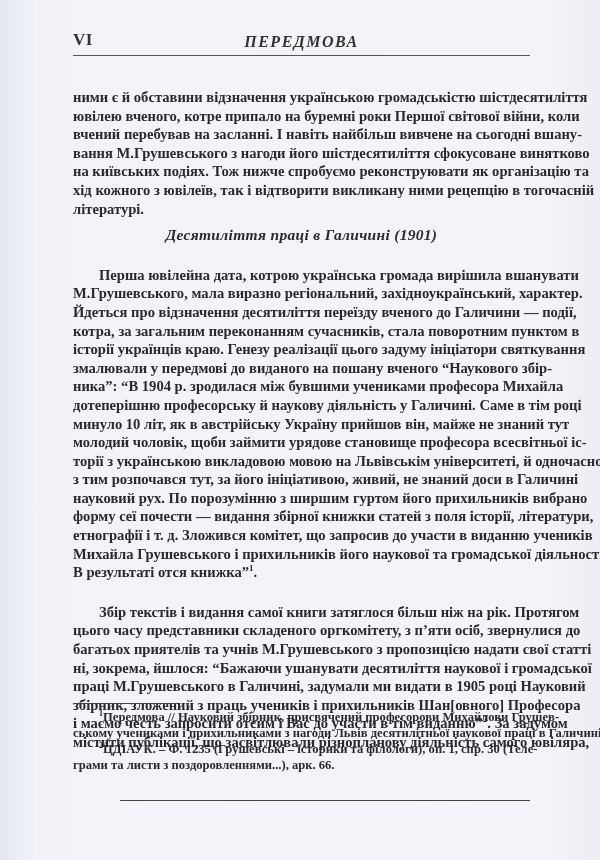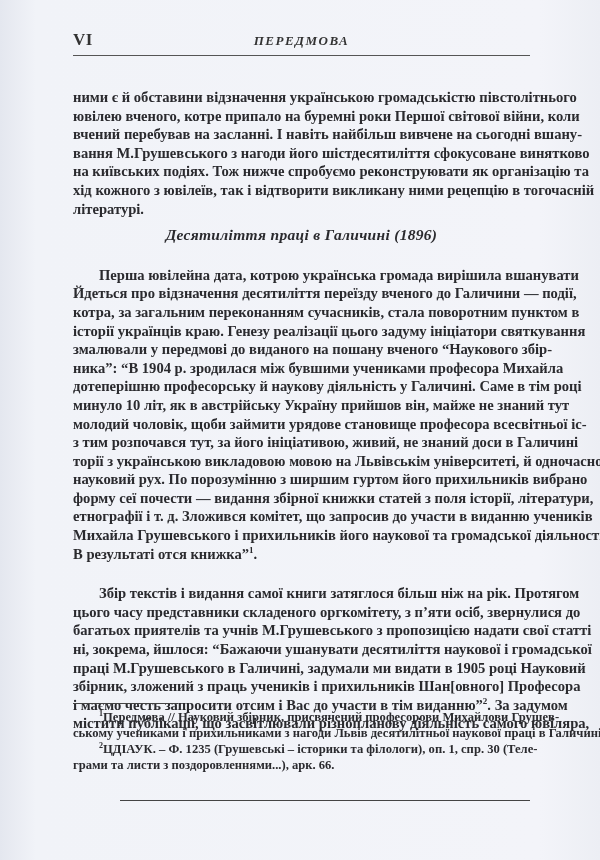--- a/index.html
+++ b/index.html
@@ -3,21 +3,21 @@
 <meta charset="utf-8">
 <style>
   html, body { margin:0; padding:0; }
   body { width:600px; height:860px; background:#eef0f6; position:relative; overflow:hidden;
          font-family:"Liberation Serif","DejaVu Serif",serif; color:#2a2a2e; }
   .page { position:absolute; left:0; top:0; width:600px; height:860px;
           background:linear-gradient(90deg,#e4e7ef 0%,#f1f3f8 6%,#f3f4f9 90%,#eceef4 100%);font-weight:bold; }
   .running-head { position:absolute; left:73px; top:30px; width:457px; height:26px; }
   .folio { position:absolute; left:0; top:0; font-size:17px; letter-spacing:0.5px; color:#333; }
   .head-title { position:absolute; left:0; right:0; top:3px; text-align:center; font-style:italic;
-                font-size:13px; letter-spacing:1.5px; color:#333; }
+                font-size:16px; letter-spacing:1.5px; color:#333; }
   .head-rule { position:absolute; left:73px; top:55px; width:457px; height:0; border-top:1.4px solid #555; }
   .body { position:absolute; left:73px; top:88px; width:457px; font-size:14.6px; line-height:18.6px;
           text-align:justify; }
   .body p { margin:0; }
   .body .line { display:block; text-align:justify; text-align-last:justify; white-space:nowrap; }
   .body .line.last { text-align-last:left; }
   .indent { padding-left:26px;margin-top:21px; }
   .section-title { text-align:center; font-style:italic; font-size:15.5px; margin:8px 0 6px 0; letter-spacing:0.3px; }
   sup { font-size:9px; line-height:0; vertical-align:6px; }
   .fn-rule { position:absolute; left:73px; top:703px; width:105px; border-top:1px solid #444; }
@@ -34,43 +34,44 @@
 <div class="page">
 
   <div class="running-head">
     <span class="folio">VI</span>
     <div class="head-title">ПЕРЕДМОВА</div>
   </div>
   <div class="head-rule"></div>
 
   <div class="body">
     <p>
-      <span class="line">ними є й обставини відзначення українською громадськістю півстолітнього</span>
+      <span class="line">ними є й обставини відзначення українською громадськістю шістдесятиліття</span>
       <span class="line">ювілею вченого, котре припало на буремні роки Першої світової війни, коли</span>
       <span class="line">вчений перебував на засланні. І навіть найбільш вивчене на сьогодні вшану-</span>
       <span class="line">вання М.Грушевського з нагоди його шістдесятиліття сфокусоване винятково</span>
       <span class="line">на київських подіях. Тож нижче спробуємо реконструювати як організацію та</span>
       <span class="line">хід кожного з ювілеїв, так і відтворити викликану ними рецепцію в тогочасній</span>
       <span class="line last">літературі.</span>
     </p>
 
-    <div class="section-title">Десятиліття праці в Галичині (1896)</div>
+    <div class="section-title">Десятиліття праці в Галичині (1901)</div>
 
     <p>
       <span class="line indent">Перша ювілейна дата, котрою українська громада вирішила вшанувати</span>
+      <span class="line">М.Грушевського, мала виразно регіональний, західноукраїнський, характер.</span>
       <span class="line">Йдеться про відзначення десятиліття переїзду вченого до Галичини — події,</span>
       <span class="line">котра, за загальним переконанням сучасників, стала поворотним пунктом в</span>
       <span class="line">історії українців краю. Генезу реалізації цього задуму ініціатори святкування</span>
       <span class="line">змалювали у передмові до виданого на пошану вченого “Наукового збір-</span>
       <span class="line">ника”: “В 1904 р. зродилася між бувшими учениками професора Михайла</span>
       <span class="line">дотеперішню професорську й наукову діяльність у Галичині. Саме в тім році</span>
       <span class="line">минуло 10 літ, як в австрійську Україну прийшов він, майже не знаний тут</span>
       <span class="line">молодий чоловік, щоби займити урядове становище професора всесвітньої іс-</span>
+      <span class="line">торії з українською викладовою мовою на Львівськім університеті, й одночасно</span>
       <span class="line">з тим розпочався тут, за його ініціативою, живий, не знаний доси в Галичині</span>
-      <span class="line">торії з українською викладовою мовою на Львівськім університеті, й одночасно</span>
       <span class="line">науковий рух. По порозумінню з ширшим гуртом його прихильників вибрано</span>
       <span class="line">форму сеї почести — видання збірної книжки статей з поля історії, літератури,</span>
       <span class="line">етнографії і т. д. Зложився комітет, що запросив до участи в виданню учеників</span>
       <span class="line">Михайла Грушевського і прихильників його наукової та громадської діяльности.</span>
       <span class="line last"><span>В результаті отся книжка”</span><sup>1</sup>.</span>
     </p>
 
     <p>
       <span class="line indent">Збір текстів і видання самої книги затяглося більш ніж на рік. Протягом</span>
       <span class="line">цього часу представники складеного оргкомітету, з п’яти осіб, звернулися до</span>

